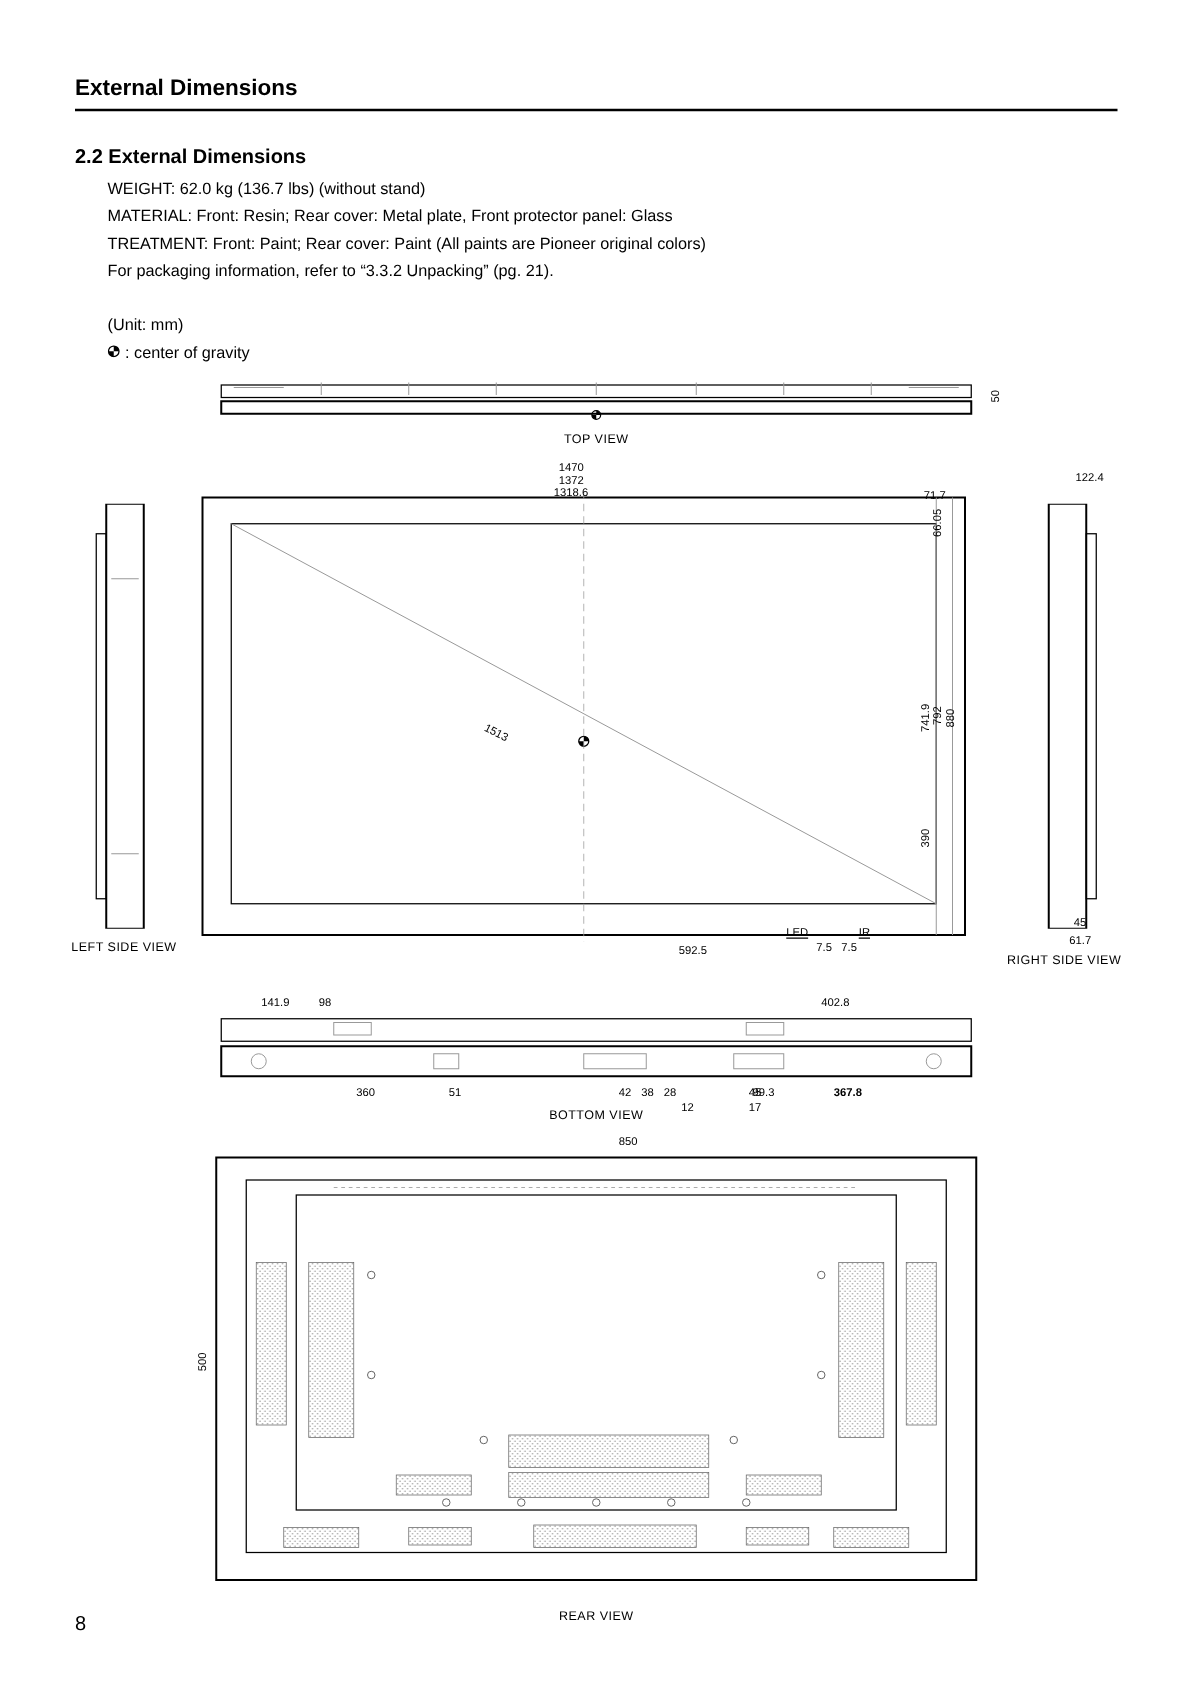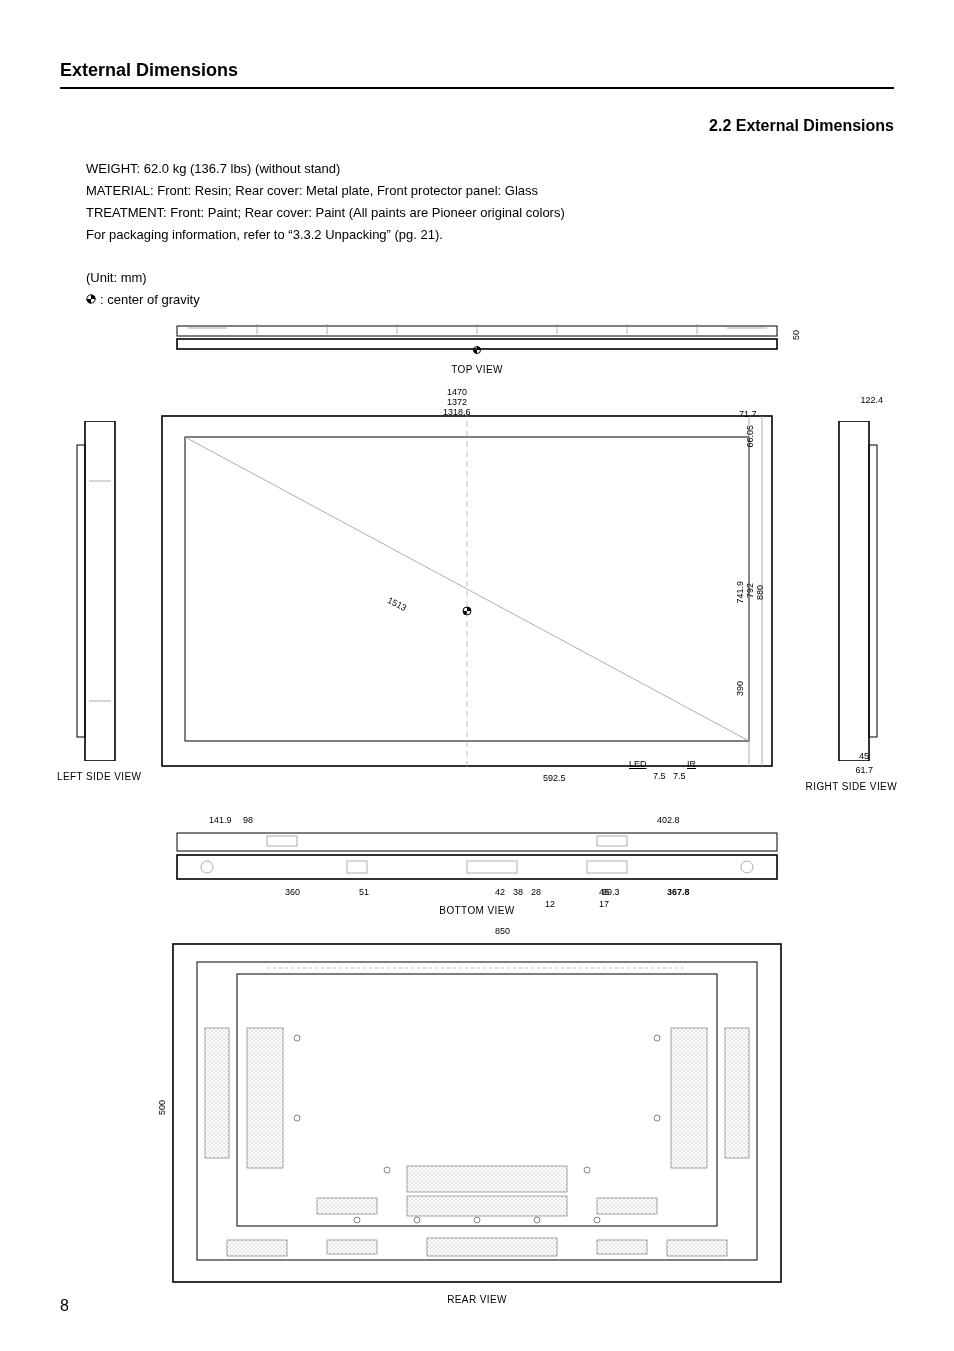--- a/index.html
+++ b/index.html
@@ -21,22 +21,21 @@
     margin: 0 0 6px 0;
   }
   .header-rule {
     border: none;
     border-top: 2px solid #000;
     margin: 0 0 28px 0;
   }
   .section-title {
     font-size: 16px;
     font-weight: bold;
-    margin: 0 0 24px 0;
-    text-align: right;
+    margin: 0 0 6px 0;
   }
   .intro {
     margin-left: 26px;
     font-size: 13px;
     line-height: 1.55;
   }
   .intro p { margin: 2px 0; }
   .intro .unit { margin-top: 22px; }
   .cog-line { margin-top: 4px; display:flex; align-items:center; gap:4px; }
   .cog-sym { display:inline-block; width:10px; }
@@ -180,21 +179,21 @@
 
     <span class="dim-label" style="left:476px; top:392px;">592.5</span>
     <span class="dim-label" style="left:562px; top:378px; text-decoration:underline;">LED</span>
     <span class="dim-label" style="left:620px; top:378px; text-decoration:underline;">IR</span>
     <span class="dim-label" style="left:586px; top:390px;">7.5</span>
     <span class="dim-label" style="left:606px; top:390px;">7.5</span>
   </div>
 
   <div class="rel" style="width:620px;height:86px;margin:4px auto 0 auto;">
     <span class="dim-label" style="left:42px; top:0;">141.9</span>
-    <span class="dim-label" style="left:76px; top:0;">98</span>
+    <span class="dim-label" style="left:88px; top:0;">98</span>
     <span class="dim-label" style="left:490px; top:0;">402.8</span>
 
     <svg viewBox="0 0 620 56" width="620" height="56" style="position:absolute;left:0;top:14px;">
       <rect x="10" y="4" width="600" height="18" class="diag-outline"></rect>
       <rect x="10" y="26" width="600" height="24" class="diag-outline-thick"></rect>
 
       <g class="thinline">
         <rect x="100" y="7" width="30" height="10"></rect>
         <rect x="180" y="32" width="20" height="12"></rect>
         <rect x="300" y="32" width="50" height="12"></rect>
@@ -260,16 +259,16 @@
           <circle cx="490" cy="100" r="3"></circle>
         <circle cx="130" cy="180" r="3"></circle>
           <circle cx="490" cy="180" r="3"></circle>
       </g>
 
       <g stroke="#aaa" stroke-width="0.8" stroke-dasharray="3 3">
         <line x1="100" y1="30" x2="520" y2="30"></line>
       </g>
     </svg>
   </div>
-  <div class="view-caption" style="text-align:center;margin-top:4px;">REAR VIEW</div>
+  <div class="view-caption" style="text-align:center;margin-top:16px;">REAR VIEW</div>
 
   <div class="page-num">8</div>
 </div>
 
 </body></html>

